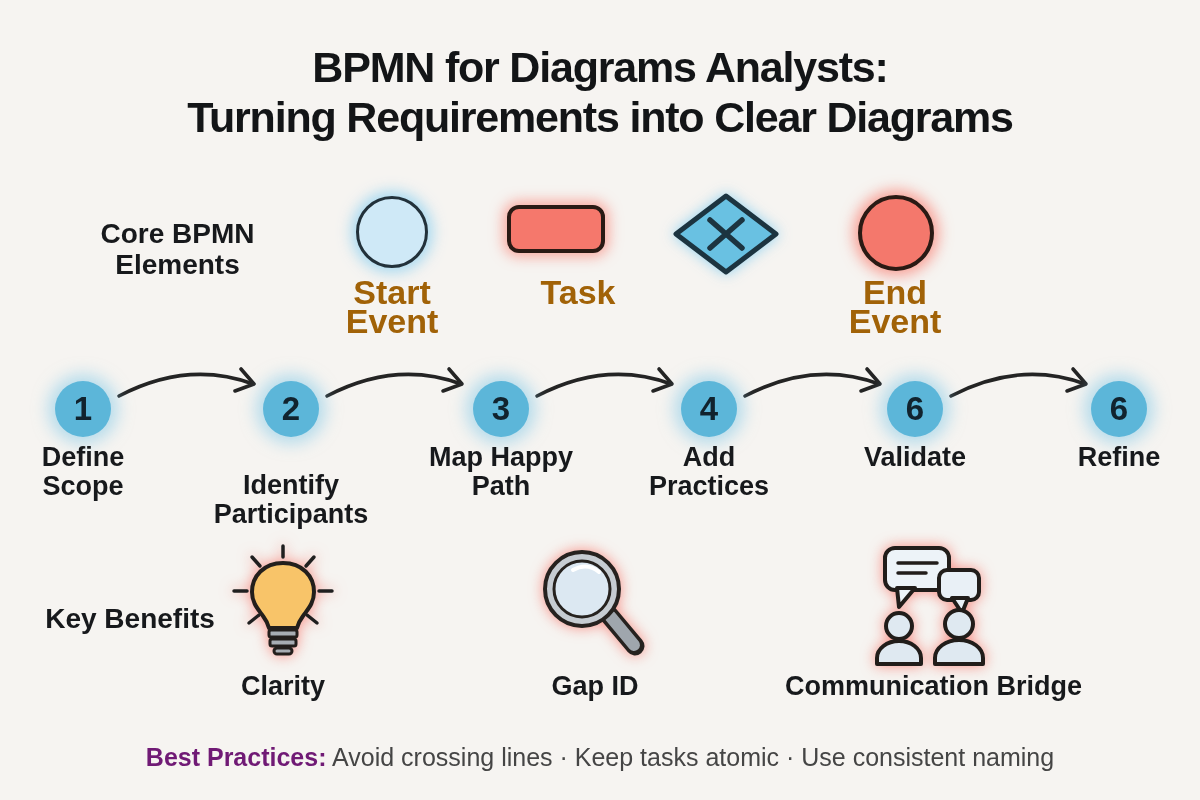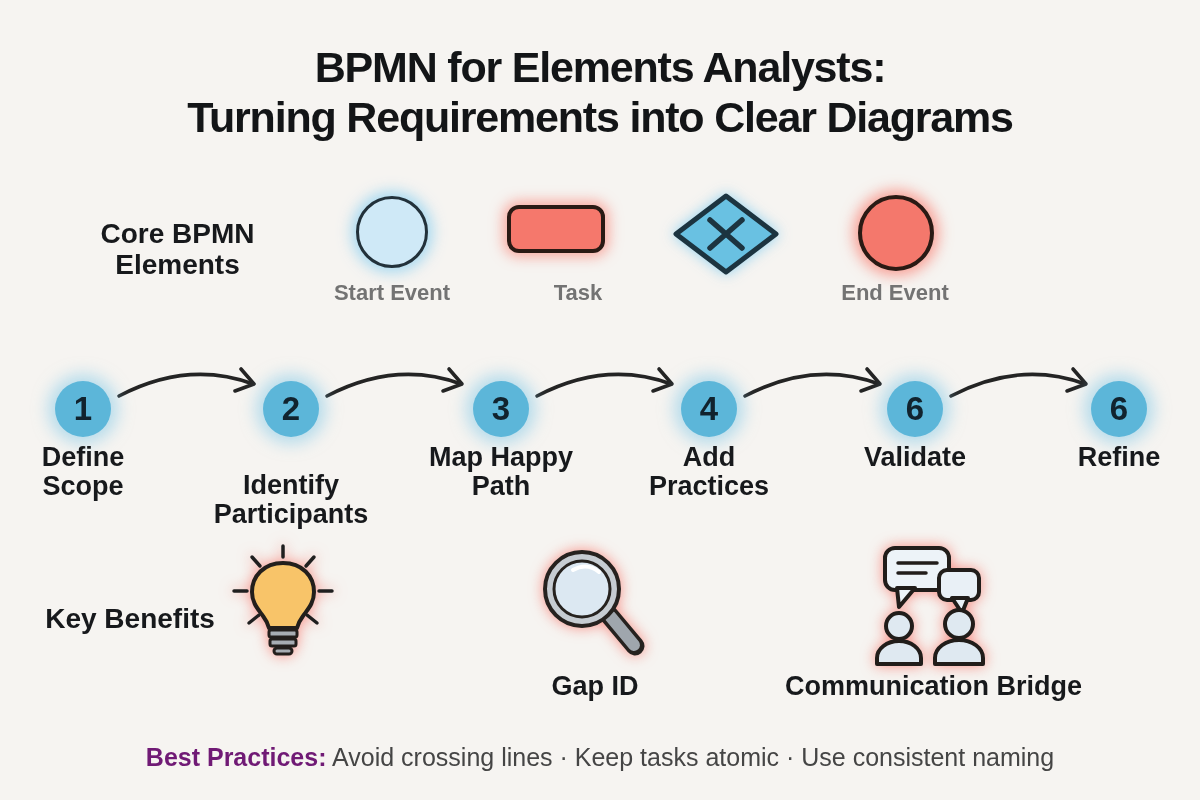--- a/index.html
+++ b/index.html
@@ -33,21 +33,21 @@
     background:#f5786c;border:4px solid #2a1a14;box-sizing:border-box;
     box-shadow:0 0 13px 4px rgba(250,130,118,.65);
   }
   .gateway-svg{left:672px;top:192px;filter:drop-shadow(0 0 7px rgba(130,205,238,.85));}
   .end-event{
     left:858px;top:195px;width:76px;height:76px;border-radius:50%;
     background:#f4786c;border:4px solid #2a1a14;box-sizing:border-box;
     box-shadow:0 0 14px 5px rgba(250,125,113,.7);
   }
   .shape-label{
-    top:278px;font-size:22px;font-weight:600;line-height:29px;text-align:center;color:#737373;
+    top:278px;font-size:34px;font-weight:600;line-height:29px;text-align:center;color:#a16207;
   }
 
   
   .step-circle{
     top:381px;width:56px;height:56px;border-radius:50%;
     background:#5cb6d9;display:flex;align-items:center;justify-content:center;
     font-size:33px;font-weight:bold;color:#11232e;
     box-shadow:0 0 16px 7px rgba(130,200,232,.55);
   }
   .step-label{
@@ -67,21 +67,21 @@
     left:0;top:743px;width:1200px;text-align:center;font-size:25px;color:#454545;
   }
   .footer b{color:#701a75;text-align:right;}
 </style>
 </head>
 <body>
 
 <div id="canvas">
 
   <div class="abs title">
-    <div>BPMN for Elements Analysts:</div>
+    <div>BPMN for Diagrams Analysts:</div>
     <div>Turning Requirements into Clear Diagrams</div>
   </div>
 
   <div class="abs section-label" style="left:95px;top:218px;width:165px;">Core BPMN Elements</div>
 
   <div class="abs start-event"></div>
   <div class="abs shape-label" style="left:312px;width:160px;">Start Event</div>
 
   <div class="abs task-shape"></div>
   <div class="abs shape-label" style="left:528px;width:100px;">Task</div>
@@ -155,20 +155,21 @@
       <path d="M6 47 H19"></path>
       <path d="M104 47 H91"></path>
       <path d="M21 79 L31 71"></path>
       <path d="M89 79 L79 71"></path>
     </g>
     <path d="M55 19 c-19 0 -31 13 -31 29 c0 11 6 17 11 24 c3 4 5 8 6 12 h28 c1 -4 3 -8 6 -12 c5 -7 11 -13 11 -24 c0 -16 -12 -29 -31 -29 z" fill="#f8c469" stroke="#231f1c" stroke-width="4" stroke-linejoin="round"></path>
     <rect x="41" y="86" width="28" height="7" rx="2" fill="#a7adb3" stroke="#231f1c" stroke-width="3"></rect>
     <rect x="42" y="95" width="26" height="7" rx="2" fill="#a7adb3" stroke="#231f1c" stroke-width="3"></rect>
     <rect x="46" y="104" width="18" height="6" rx="3" fill="#a7adb3" stroke="#231f1c" stroke-width="3"></rect>
   </svg>
+  <div class="abs benefit-label" style="left:213px;width:140px;">Clarity</div>
 
   <svg class="abs glow-red" style="left:535px;top:544px;" width="120" height="120" viewBox="0 0 120 120">
     <line x1="74" y1="71" x2="100" y2="102" stroke="#26221f" stroke-width="19" stroke-linecap="round"></line>
     <line x1="75" y1="72" x2="99" y2="101" stroke="#9fa6ad" stroke-width="12" stroke-linecap="round"></line>
     <circle cx="47" cy="45" r="37" fill="#c6ccd2" stroke="#26221f" stroke-width="4"></circle>
     <circle cx="47" cy="45" r="28" fill="#dce8f2" stroke="#26221f" stroke-width="3"></circle>
     <path d="M38 26 q14 -8 26 2" fill="none" stroke="#ffffff" stroke-width="4" stroke-linecap="round"></path>
   </svg>
   <div class="abs benefit-label" style="left:525px;width:140px;">Gap ID</div>
 

